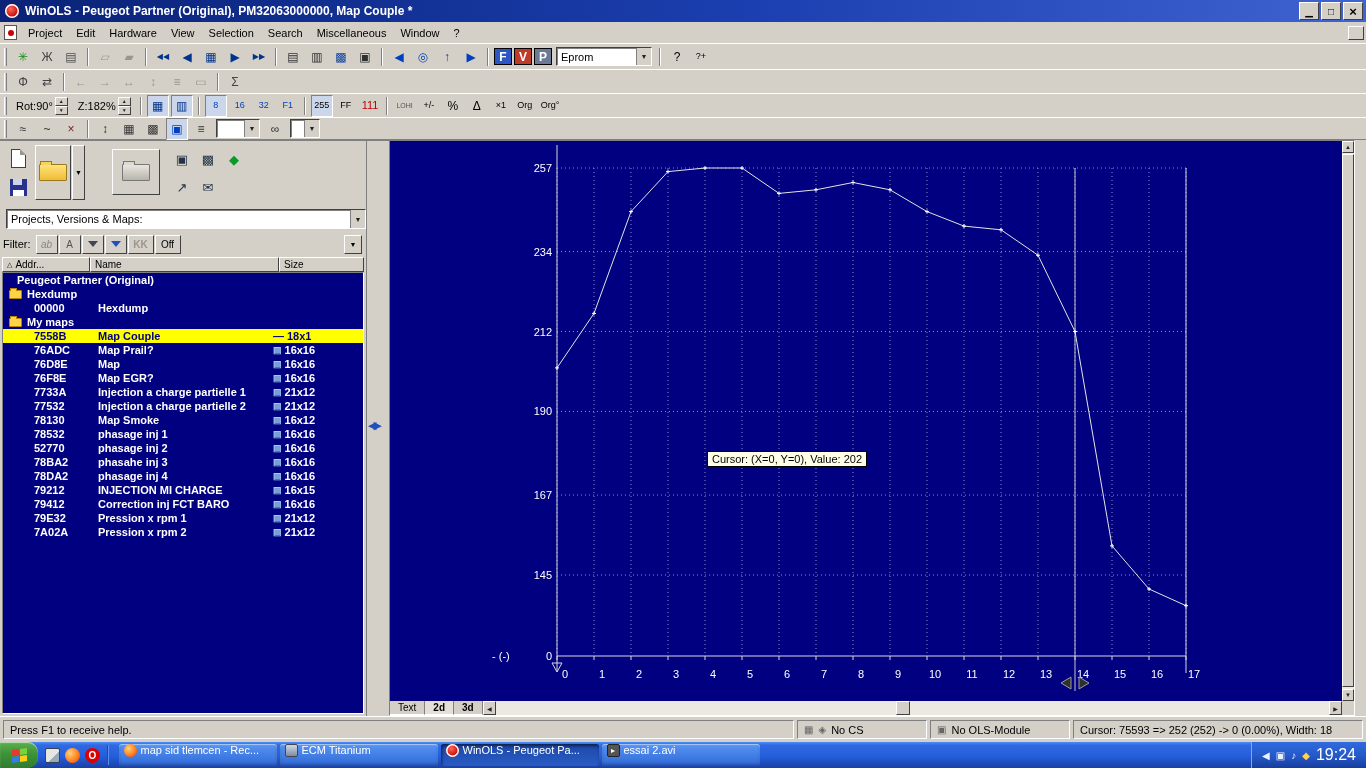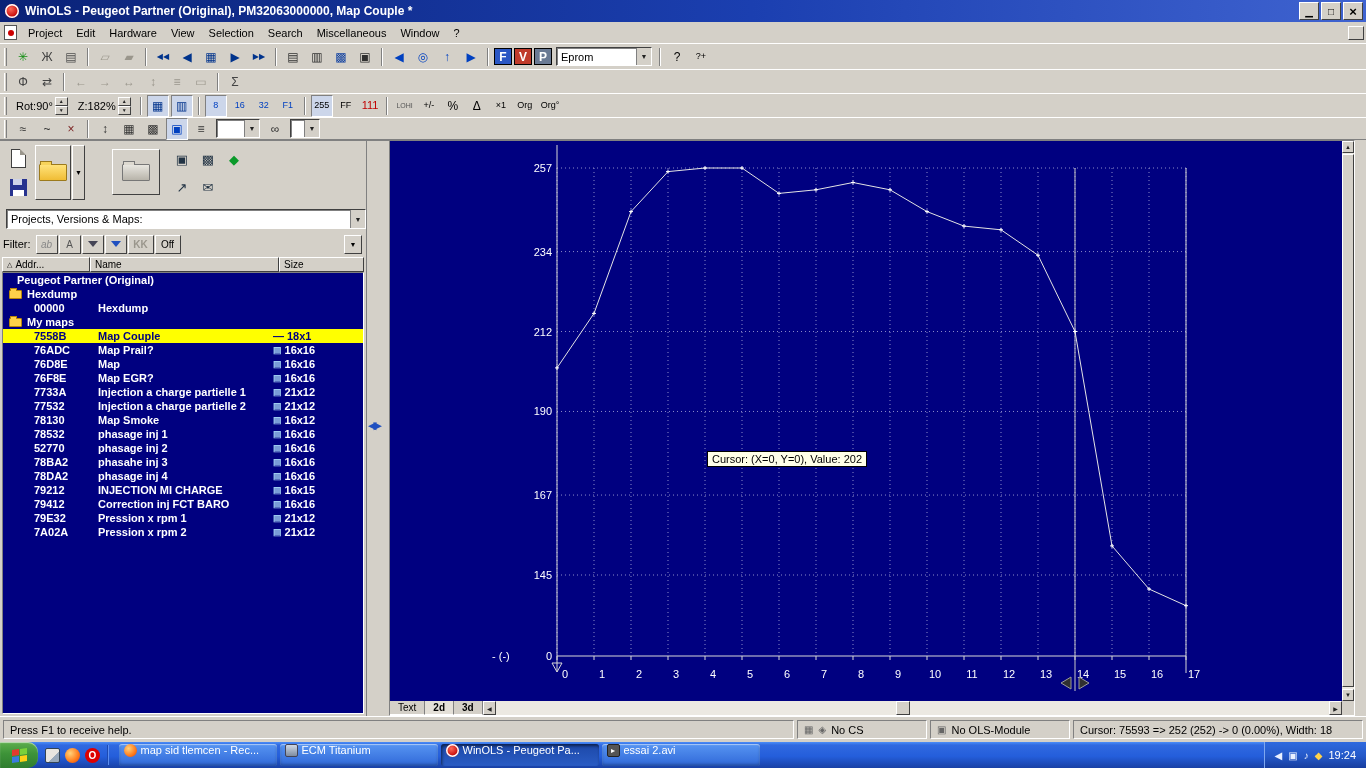--- a/index.html
+++ b/index.html
@@ -127,21 +127,21 @@
     font-size:11px;white-space:nowrap;overflow:hidden;}
   .task.active{background:linear-gradient(#1c48a8,#2a5cc4);box-shadow:inset 1px 2px 3px rgba(0,0,0,.55);}
   .ticon{width:13px;height:13px;flex:0 0 auto;border-radius:2px;}
   .ticon.firefox{border-radius:50%;background:radial-gradient(circle at 35% 35%,#ffd27a,#ff7a1a 60%,#d8440a);}
   .ticon.ecm{background:linear-gradient(#cfd8e4,#7e8ca0);border:1px solid #445;}
   .ticon.winols{border-radius:50%;background:radial-gradient(circle at 40% 35%,#ff6a5a,#c00000 70%);box-shadow:inset 0 0 0 1.5px #fff;}
   .ticon.media{background:#555;color:#fff;font-size:8px;display:flex;align-items:center;justify-content:center;border:1px solid #222;}
   .tray{margin-left:auto;height:26px;background:linear-gradient(#2f6ade 0,#2458c8 55%,#173d9e 100%);
     border-left:1px solid #7fa8ef;display:flex;align-items:center;gap:6px;padding:0 10px;color:#fff;}
   .tray .tic{font-size:10px;color:#eaf0ff;}
-  .tray .time{font-size:11px;}
+  .tray .time{font-size:16px;}
 </style>
 </head>
 <body>
 
 <div class="screen">
 
   <div class="titlebar">
     <span class="title-icon"></span>
     <span class="title-text">WinOLS - Peugeot Partner (Original), PM32063000000, Map Couple *</span>
     <span class="win-btn">▁</span>

